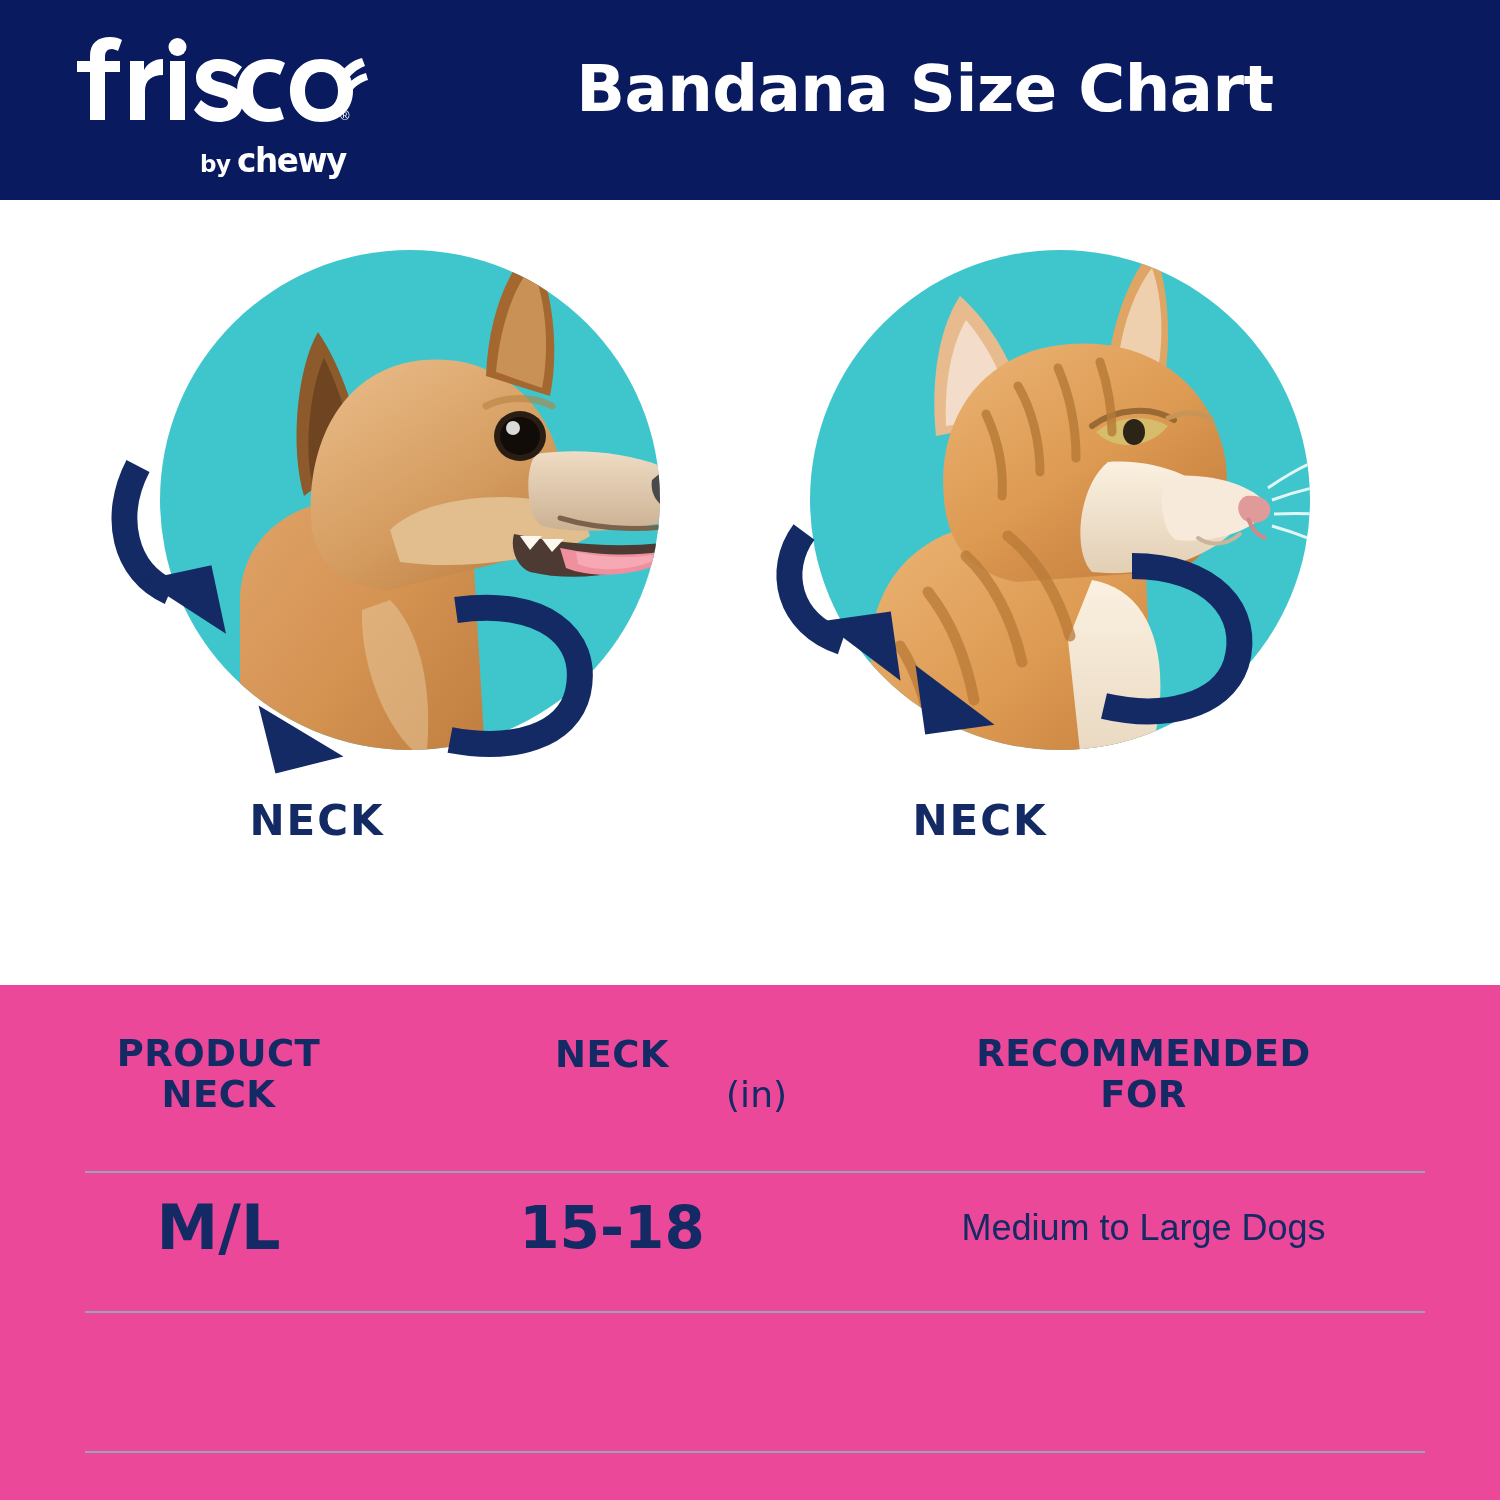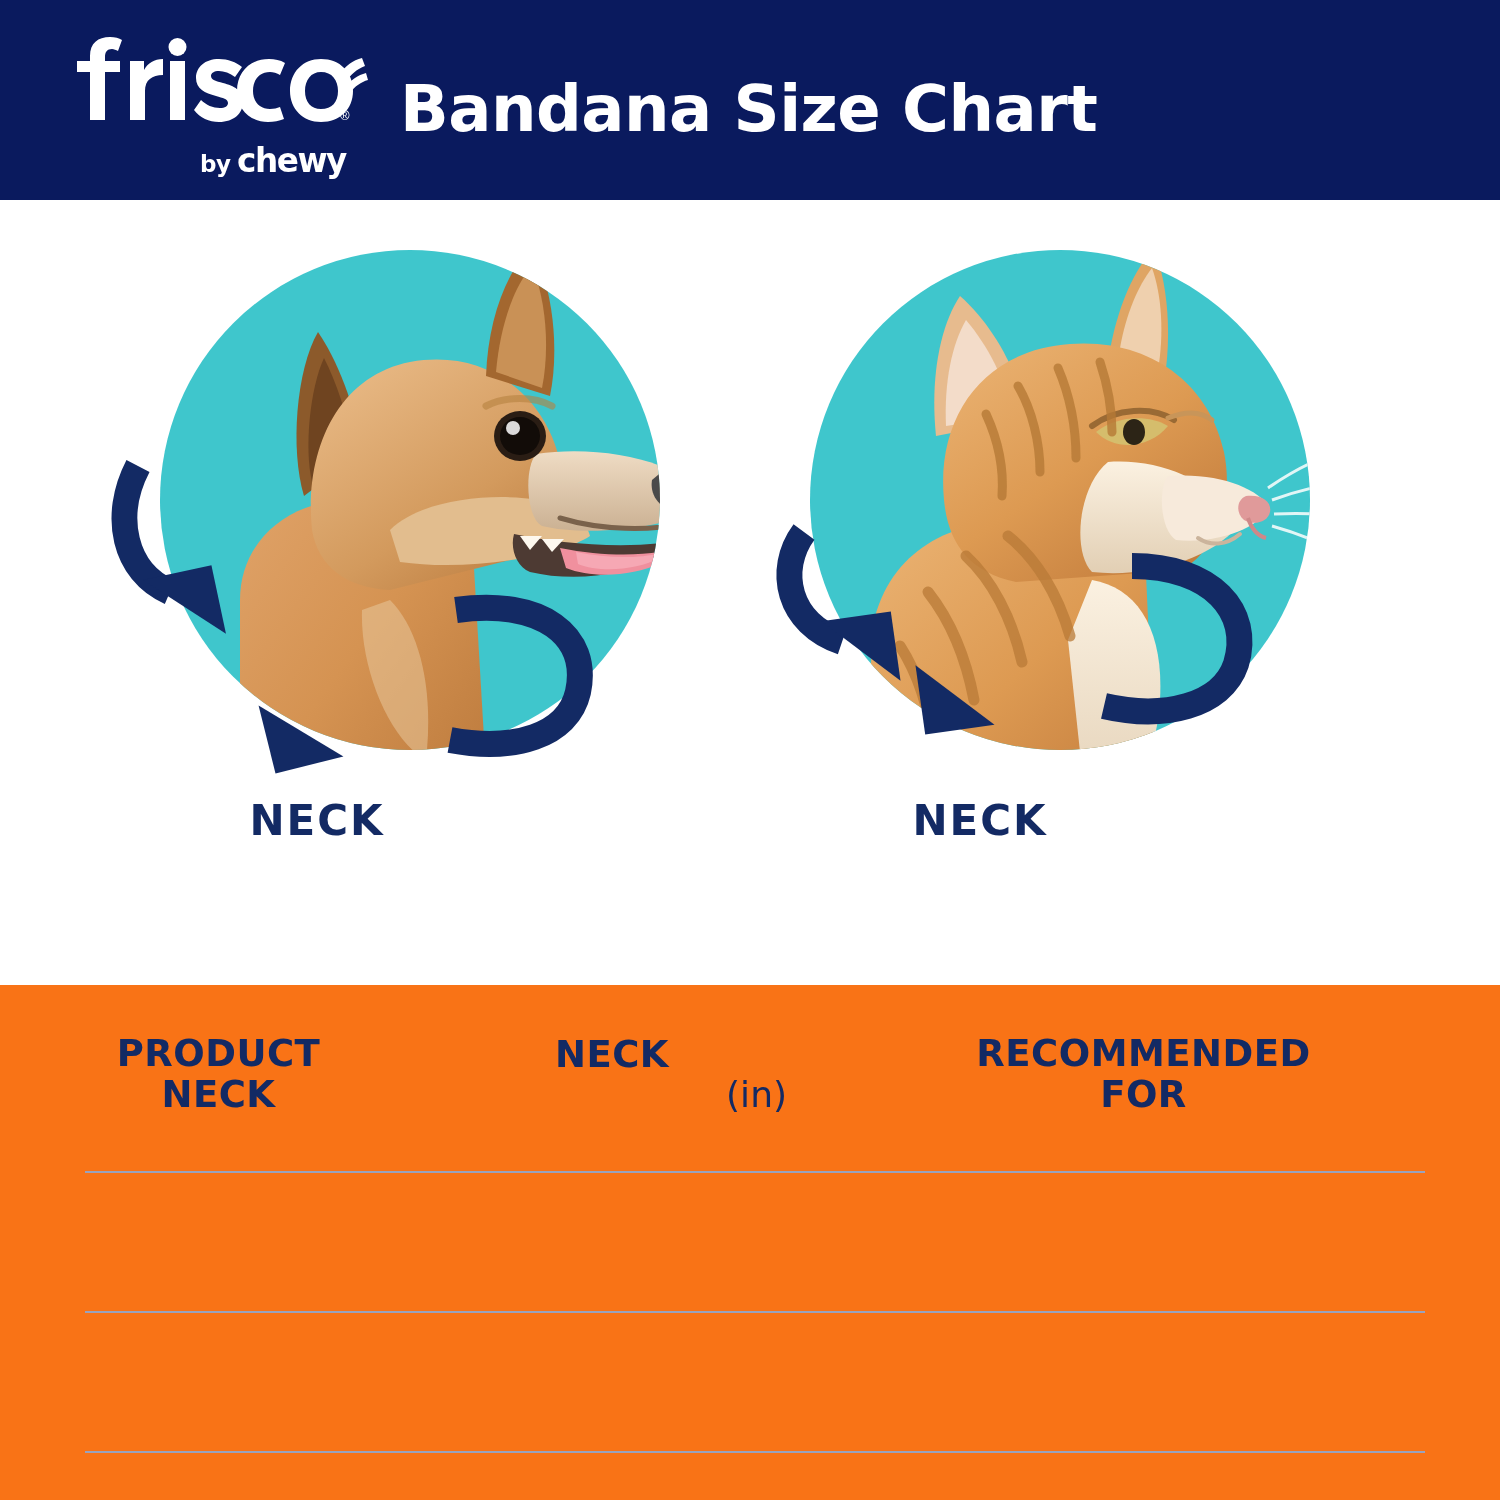--- a/index.html
+++ b/index.html
@@ -69,27 +69,27 @@
     color: #ffffff;
     font-size: 13px;
     font-family: "Liberation Sans", sans-serif;
   }
 
   .chart-title {
     position: absolute;
     left: 400px;
     top: 52px;
     width: 1050px;
+    text-align: center;
     color: #ffffff;
     font-size: 64px;
     font-weight: bold;
     font-family: "DejaVu Sans", sans-serif;
     letter-spacing: -0.5px;
     white-space: nowrap;
-    margin-top: 20px;
   }
 
   
   .illus-zone {
     position: absolute;
     left: 0; top: 200px;
     width: 1500px;
     height: 785px;
     background: #ffffff;
   }
@@ -121,21 +121,21 @@
   }
   .pet-card.dog .neck-label { transform: translateX(-93px); }
   .pet-card.cat .neck-label { transform: translateX(-80px); }
 
   
   .table-panel {
     position: absolute;
     left: 0; top: 985px;
     width: 1500px;
     height: 515px;
-    background: #f97316;
+    background: #ec4899;
   }
   .tbl {
     position: absolute;
     left: 0; top: 0;
     width: 1500px;
     border-collapse: collapse;
     table-layout: fixed;
   }
   .tbl col.c1 { width: 437px; }
   .tbl col.c2 { width: 350px; }
@@ -424,20 +424,27 @@
           </th>
           <th>
             <div class="th-inner">
               <div>RECOMMENDED</div>
               <div>FOR</div>
             </div>
           </th>
         </tr>
       </thead>
       <tbody>
+        <tr>
+          <td class="cell-size">M/L</td>
+          <td class="cell-neck">15-18</td>
+          <td class="cell-rec">
+            <div>Medium to Large Dogs</div>
+          </td>
+        </tr>
       </tbody>
     </table>
 
     <div class="rule r1"></div>
     <div class="rule r2"></div>
     <div class="rule r3"></div>
   </div>
 
 </div>
 

